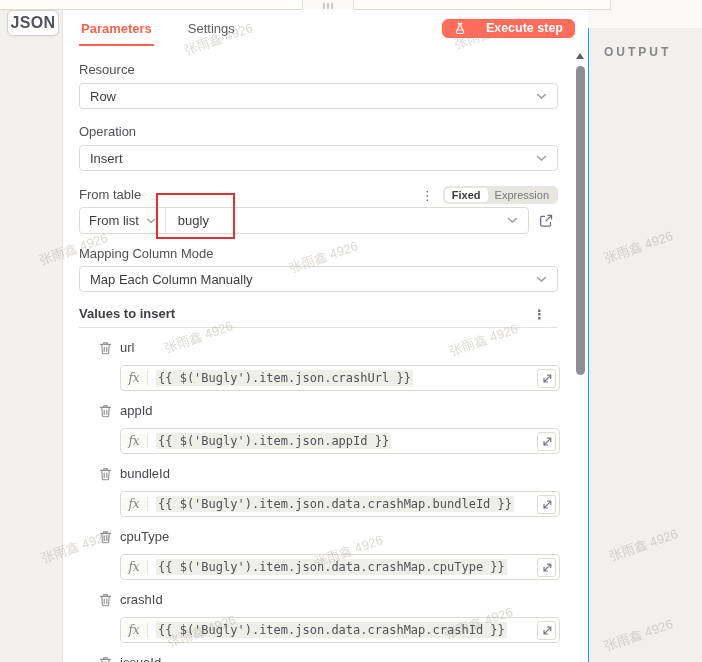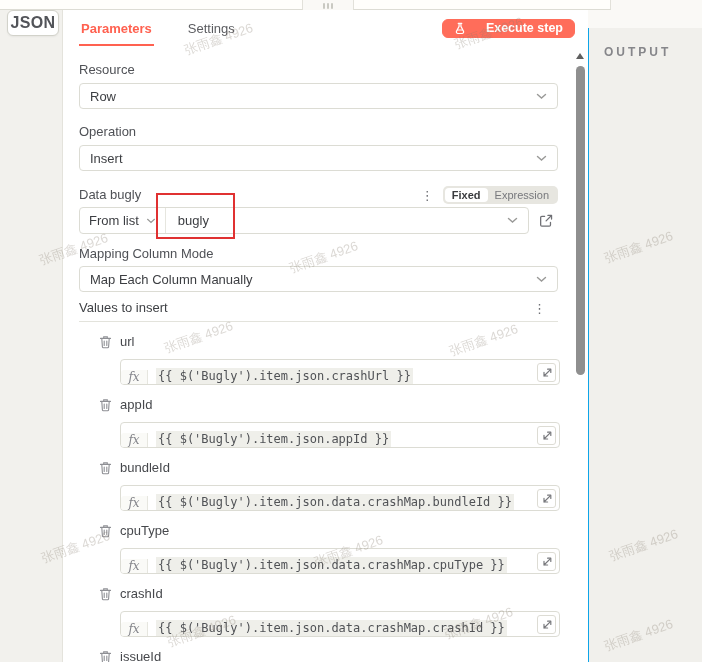--- a/index.html
+++ b/index.html
@@ -52,29 +52,29 @@
   .toggle .t-fixed { background:#fff; border-radius:4px; padding:1px 7px; font-weight:700; color:#3a3b3e; }
   .toggle .t-expr { padding:1px 7px; color:#77787c; }
   .dt-row { display:flex; align-items:center; margin-top:3px; }
   .dt-input { flex:0 0 450px; height:27px; border:1px solid #dcdcd4; border-radius:4px; background:#fff;
     display:flex; align-items:center; font-size:13px; color:#3c3e42; cursor:pointer; }
   .dt-fromlist { display:flex; align-items:center; gap:7px; padding:0 9px; height:100%;
     border-right:1px solid #e6e6df;text-align:right; }
   .dt-value { padding:0 12px; }
   .ext-icon { margin-left:9px; cursor:pointer; display:flex; }
   
-  .values-head { display:flex; align-items:center; margin-top:8px; height:16px; }
+  .values-head { display:flex; align-items:center; margin-top:14px; height:16px;font-weight:bold; }
   .values-divider { border-top:1px solid #e3e3dc; margin-top:5px; }
   .value-field { margin-left:20px; margin-top:12px; }
   .vf-label { display:flex; align-items:center; gap:8px; height:16px; }
   .vf-label .field-label { font-size:13px; color:#46484c; }
   .trash { display:flex; cursor:pointer; }
   .expr-input { position:relative; margin-left:21px; margin-top:9px; height:26px;
     border:1px solid #dcdcd4; border-radius:4px; background:#fff;
-    display:flex; align-items:flex-end; width:440px; }
+    display:flex; align-items:center; width:440px; }
   .fx { width:27px; background:#fafaf7; border-right:1px solid #e6e6df; border-radius:3px 0 0 3px;
     color:#84858b; font-style:italic; font-family:"DejaVu Serif",serif; font-size:12px;
     display:flex; align-items:center; justify-content:center; }
   .expr-text { display:flex; align-items:center; padding:0 8px;
     font-family:"DejaVu Sans Mono","Liberation Mono",monospace; font-size:12px; color:#505256;
     white-space:nowrap; overflow:hidden; }
   .expr-text span { background:#efefea; padding:1px 2px; }
   .expand-btn { position:absolute; right:3px; top:3px; width:19px; height:19px;
     border:1px solid #dddcd4; border-radius:3px; background:#fff;
     display:flex; align-items:center; justify-content:center; cursor:pointer; }
@@ -145,21 +145,21 @@
       <span>Insert</span>
       <span class="spacer"></span>
       <span>
         <svg width="11" height="7" viewBox="0 0 11 7" fill="none" stroke="#9a9a98" stroke-width="1.4" stroke-linecap="round">
             <path d="M1.5 1.5l4 3.6 4-3.6"></path>
           </svg>
       </span>
     </div>
 
     <div class="dt-label-row">
-      <div class="field-label">Data bugly</div>
+      <div class="field-label">From table</div>
       <span class="spacer"></span>
       <span class="dots">⋮</span>
       <div class="toggle">
         <span class="t-fixed">Fixed</span>
         <span class="t-expr">Expression</span>
       </div>
     </div>
     <div class="dt-row">
       <div class="dt-input">
         <div class="dt-fromlist">

